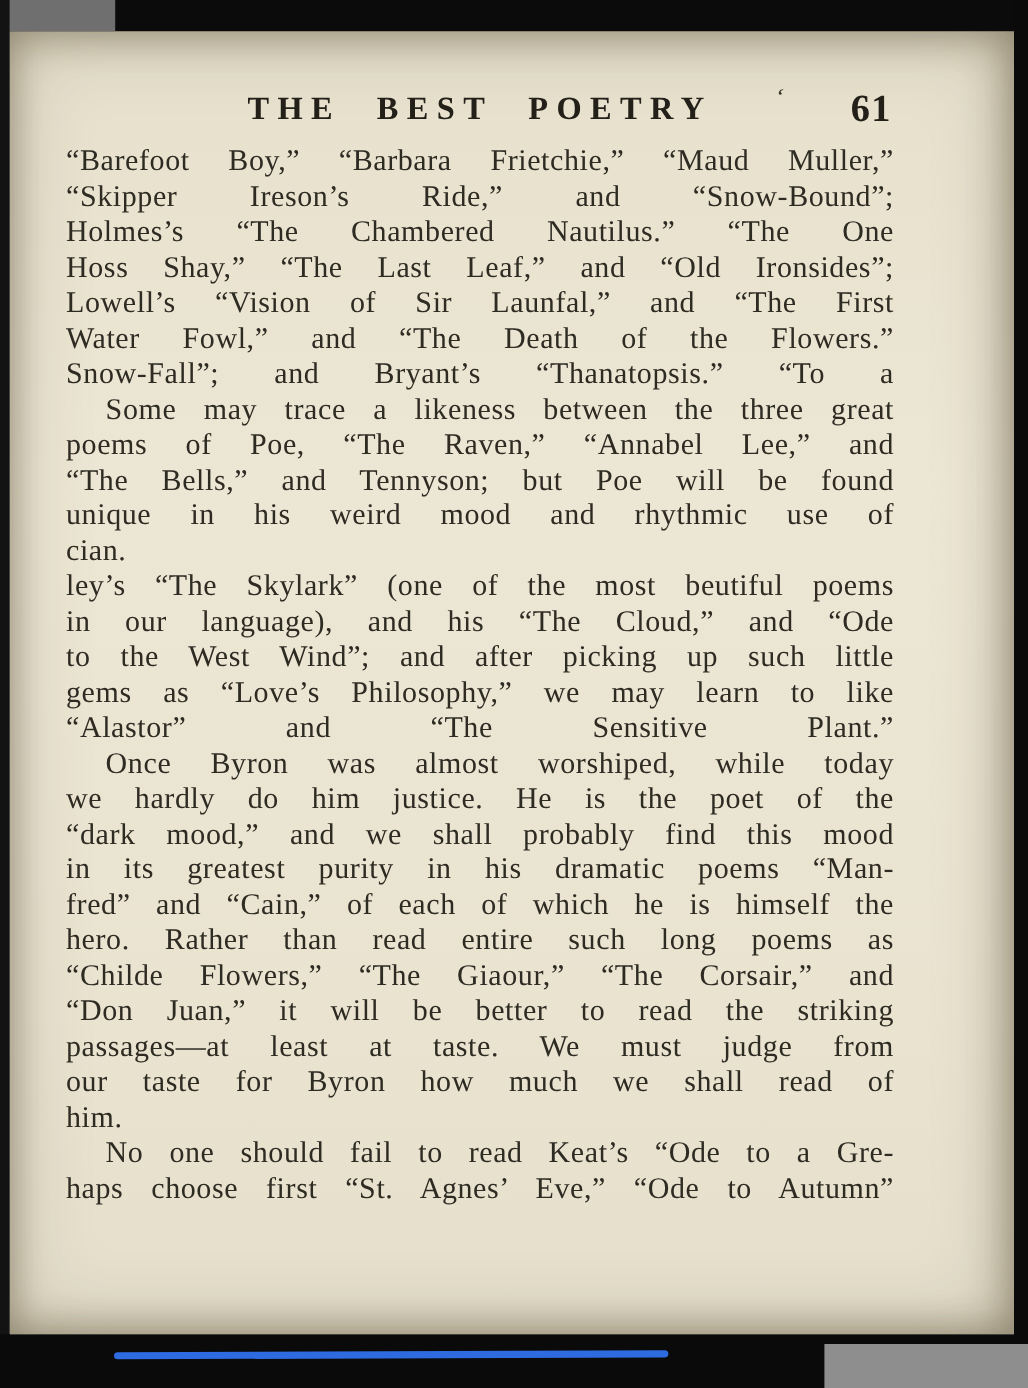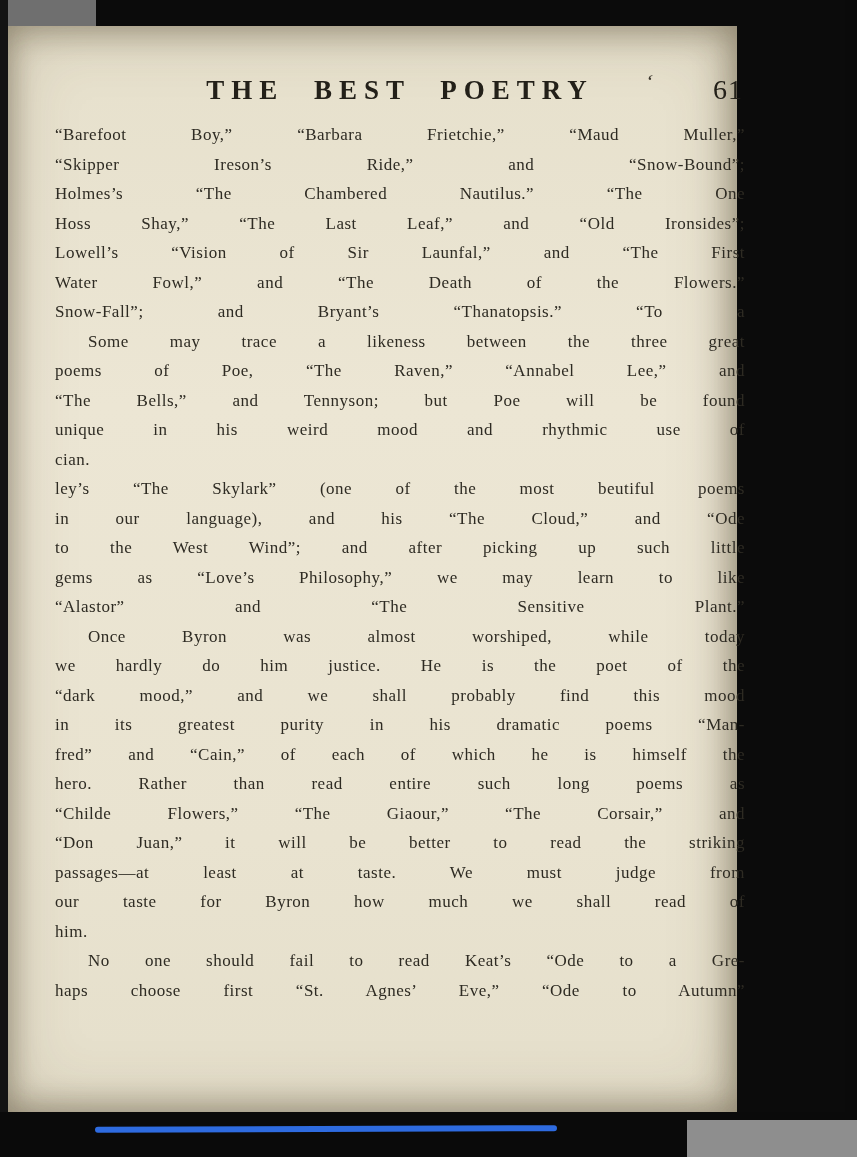--- a/index.html
+++ b/index.html
@@ -15,21 +15,21 @@
   .scan{
     position:relative;
     width:857px;height:1157px;
     background:var(--border);
     overflow:hidden;
   }
 
   .page{
     position:absolute;
     left:8px;top:26px;
-    width:729px;height:1086px;
+    width:837px;height:1086px;
     background-color:var(--page-bg);
     background-image:linear-gradient(180deg,#e6e0cc 0%,#ece6d4 35%,#e9e3d0 75%,#e5dfcb 100%);
     box-shadow:
       inset 0 0 70px rgba(86,70,40,0.22),
       inset -16px 0 30px rgba(60,48,25,0.18),
       inset 12px 0 24px rgba(60,48,25,0.10),
       inset 0 16px 26px rgba(60,48,25,0.12),
       inset 0 -14px 26px rgba(60,48,25,0.14);
   }
 
@@ -42,34 +42,34 @@
   .header{position:relative;height:44px;margin-bottom:8px;}
   .title{
     text-align:center;
     font-size:27px;line-height:44px;
     font-weight:bold;
     letter-spacing:7px;word-spacing:16px;
     color:#232019;
   }
   .pagenum{
     position:absolute;right:2px;top:0;
-    font-size:28px;line-height:44px;
-    font-weight:normal;letter-spacing:1px;
+    font-size:32px;line-height:44px;
+    font-weight:bold;letter-spacing:1px;
     color:#232019;
   }
   .stray{
     position:absolute;right:92px;top:2px;
     font-size:20px;color:#3a362c;
     transform:rotate(14deg);
   }
 
   .bodytext{margin-top:4px;}
   .para{margin:0;}
   .line{
-    font-size:17px;
+    font-size:25px;
     line-height:29.5px;
     color:var(--ink);
     text-align:justify;
     text-align-last:justify;
     letter-spacing:0.5px;
     word-spacing:1.5px;
   }
   .line.first{text-indent:33px;}
   .line.last-left{text-align-last:left;}
 

